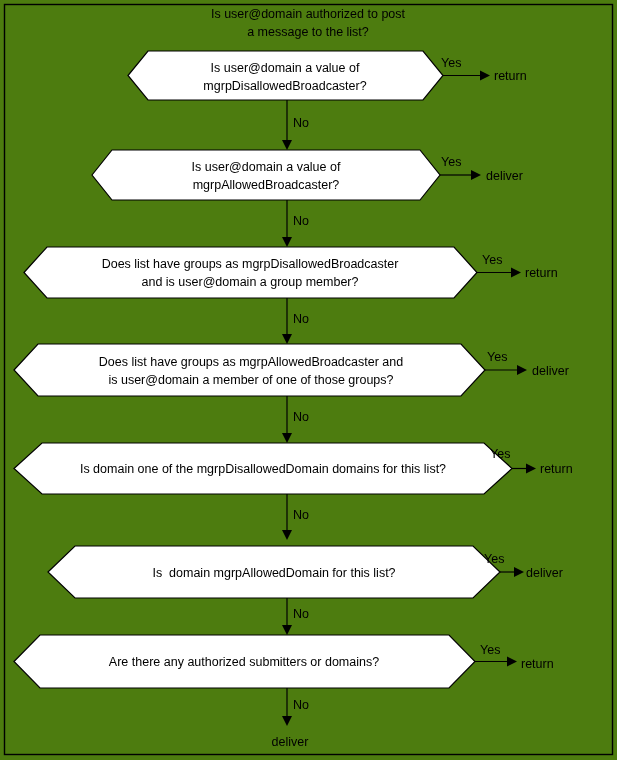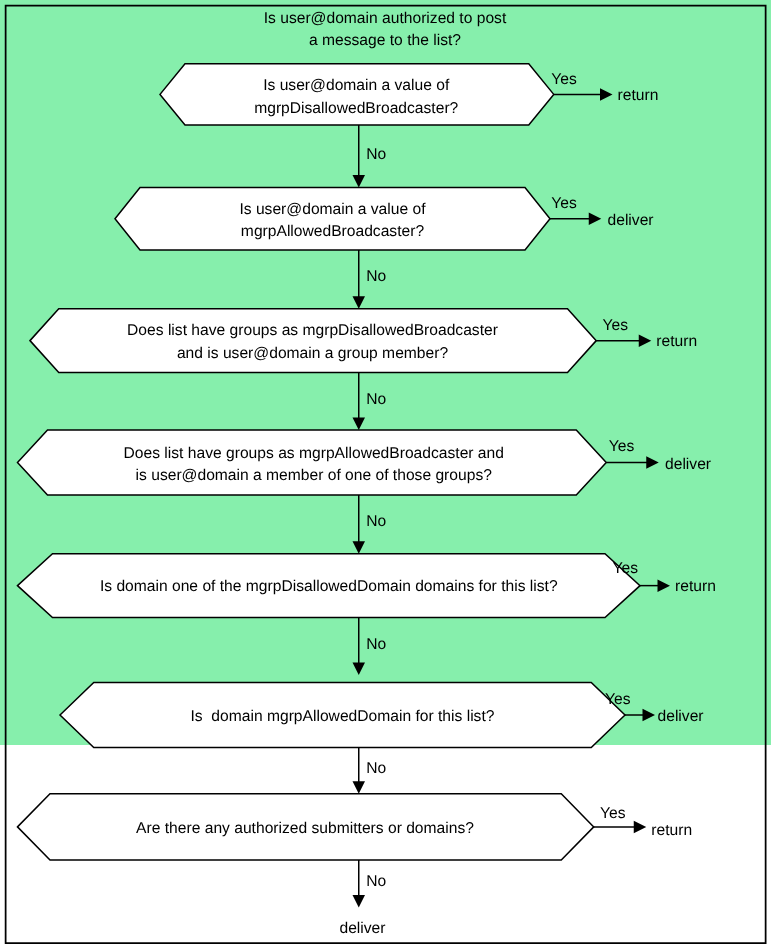--- a/index.html
+++ b/index.html
@@ -9,22 +9,22 @@
   }
   body {
     width: 617px;
     height: 760px;
     font-family: "Liberation Sans", sans-serif;
     overflow: hidden;
   }
   #flowchart-root {
     position: relative;
     width: 617px;
-    height: 596px;
-    background: #86efac;
+    height: 760px;
+    background: #4d7c0f;
   }
   svg.chart-svg {
     display: block;
     width: 617px;
     height: 760px;
   }
   .hex-shape {
     fill: #ffffff;
     stroke: #000000;
     stroke-width: 1.2;

